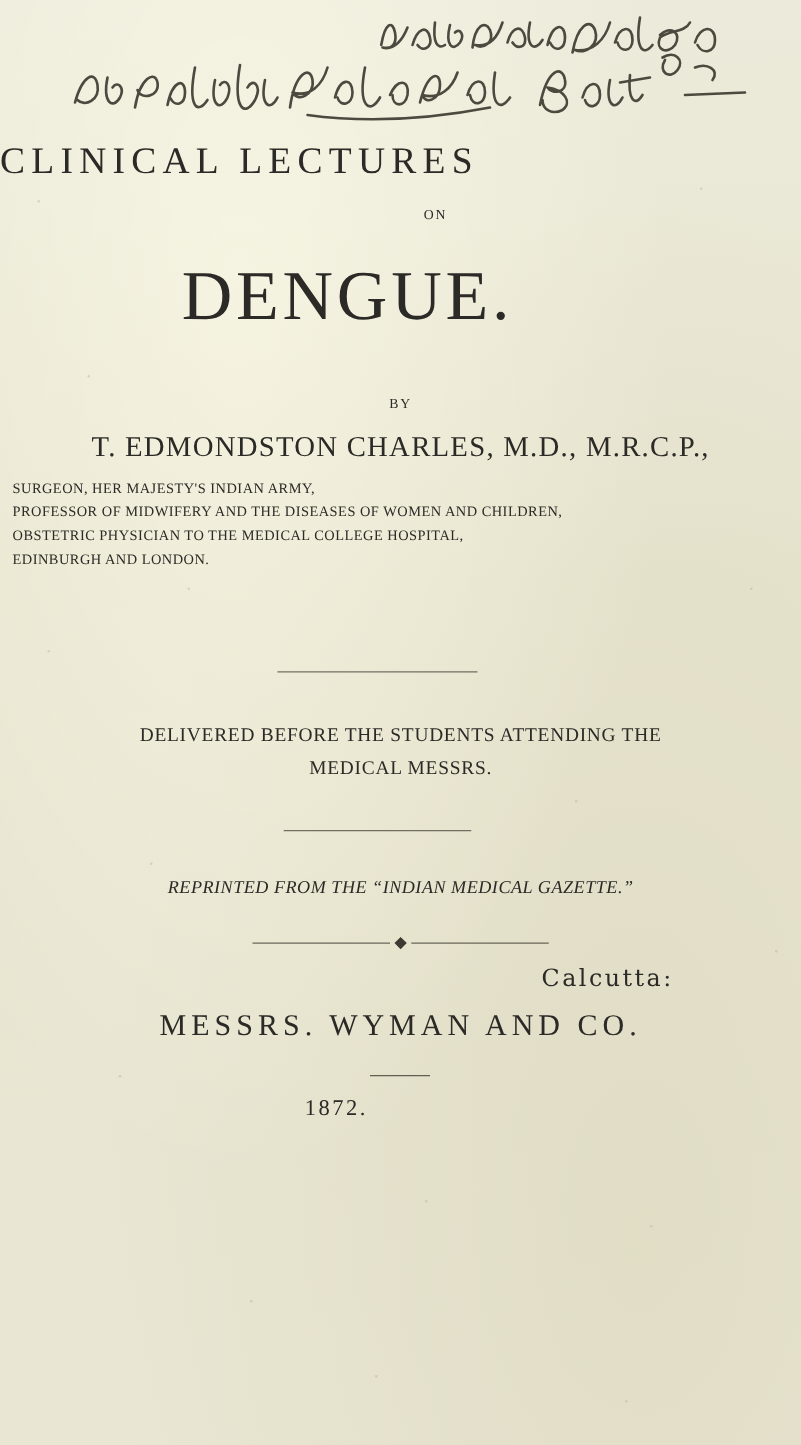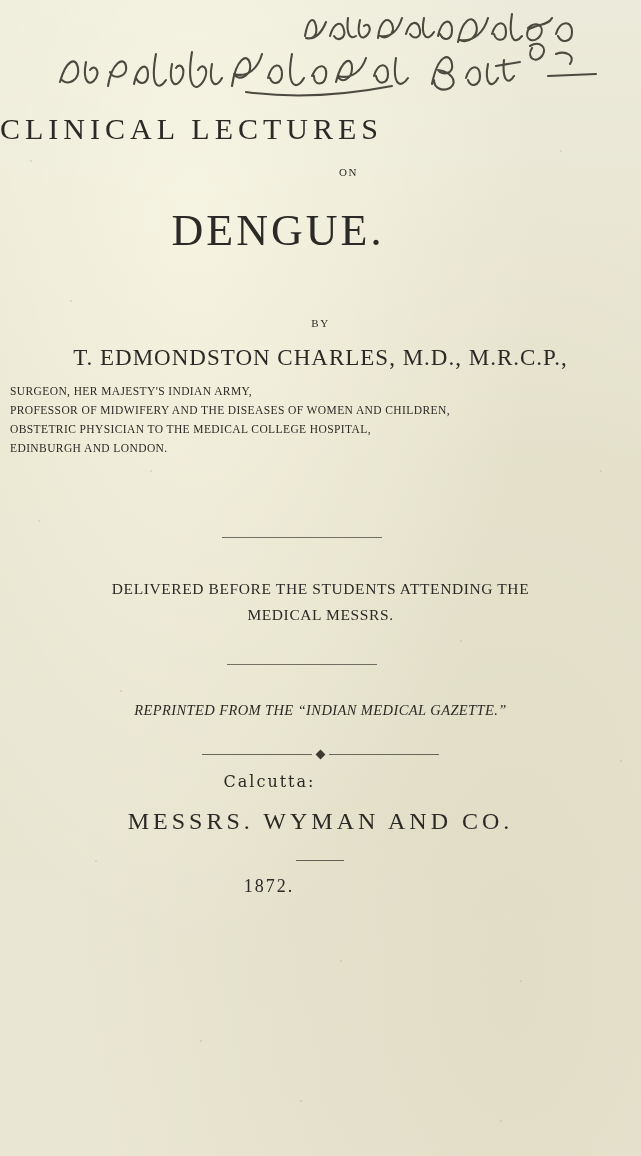--- a/index.html
+++ b/index.html
@@ -87,21 +87,21 @@
     font-size: 11px;
     letter-spacing: 1.5px;
     padding-left: 28px;
   }
   .title-disease {
     position: absolute;
     top: 205px;
     left: 0;
     width: 556px;
     text-align: center;
-    font-size: 44px;
+    font-size: 56px;
     letter-spacing: 3px;
   }
   .by-word {
     position: absolute;
     top: 317px;
     left: 0;
     width: 641px;
     text-align: center;
     font-size: 11px;
     letter-spacing: 1.5px;
@@ -185,23 +185,23 @@
     height: 7px;
     background: #3c3a31;
     transform: rotate(45deg);
     margin: 0 5px;
   }
   .city {
     position: absolute;
     top: 772px;
     left: 0;
     width: 539px;
-    text-align: center;
+    text-align: right;
     font-family: "DejaVu Serif", serif;
-    font-size: 16px;
+    font-size: 19px;
     letter-spacing: 2px;
   }
   .publisher {
     position: absolute;
     top: 808px;
     left: 0;
     width: 641px;
     text-align: center;
     font-size: 24px;
     letter-spacing: 4px;

